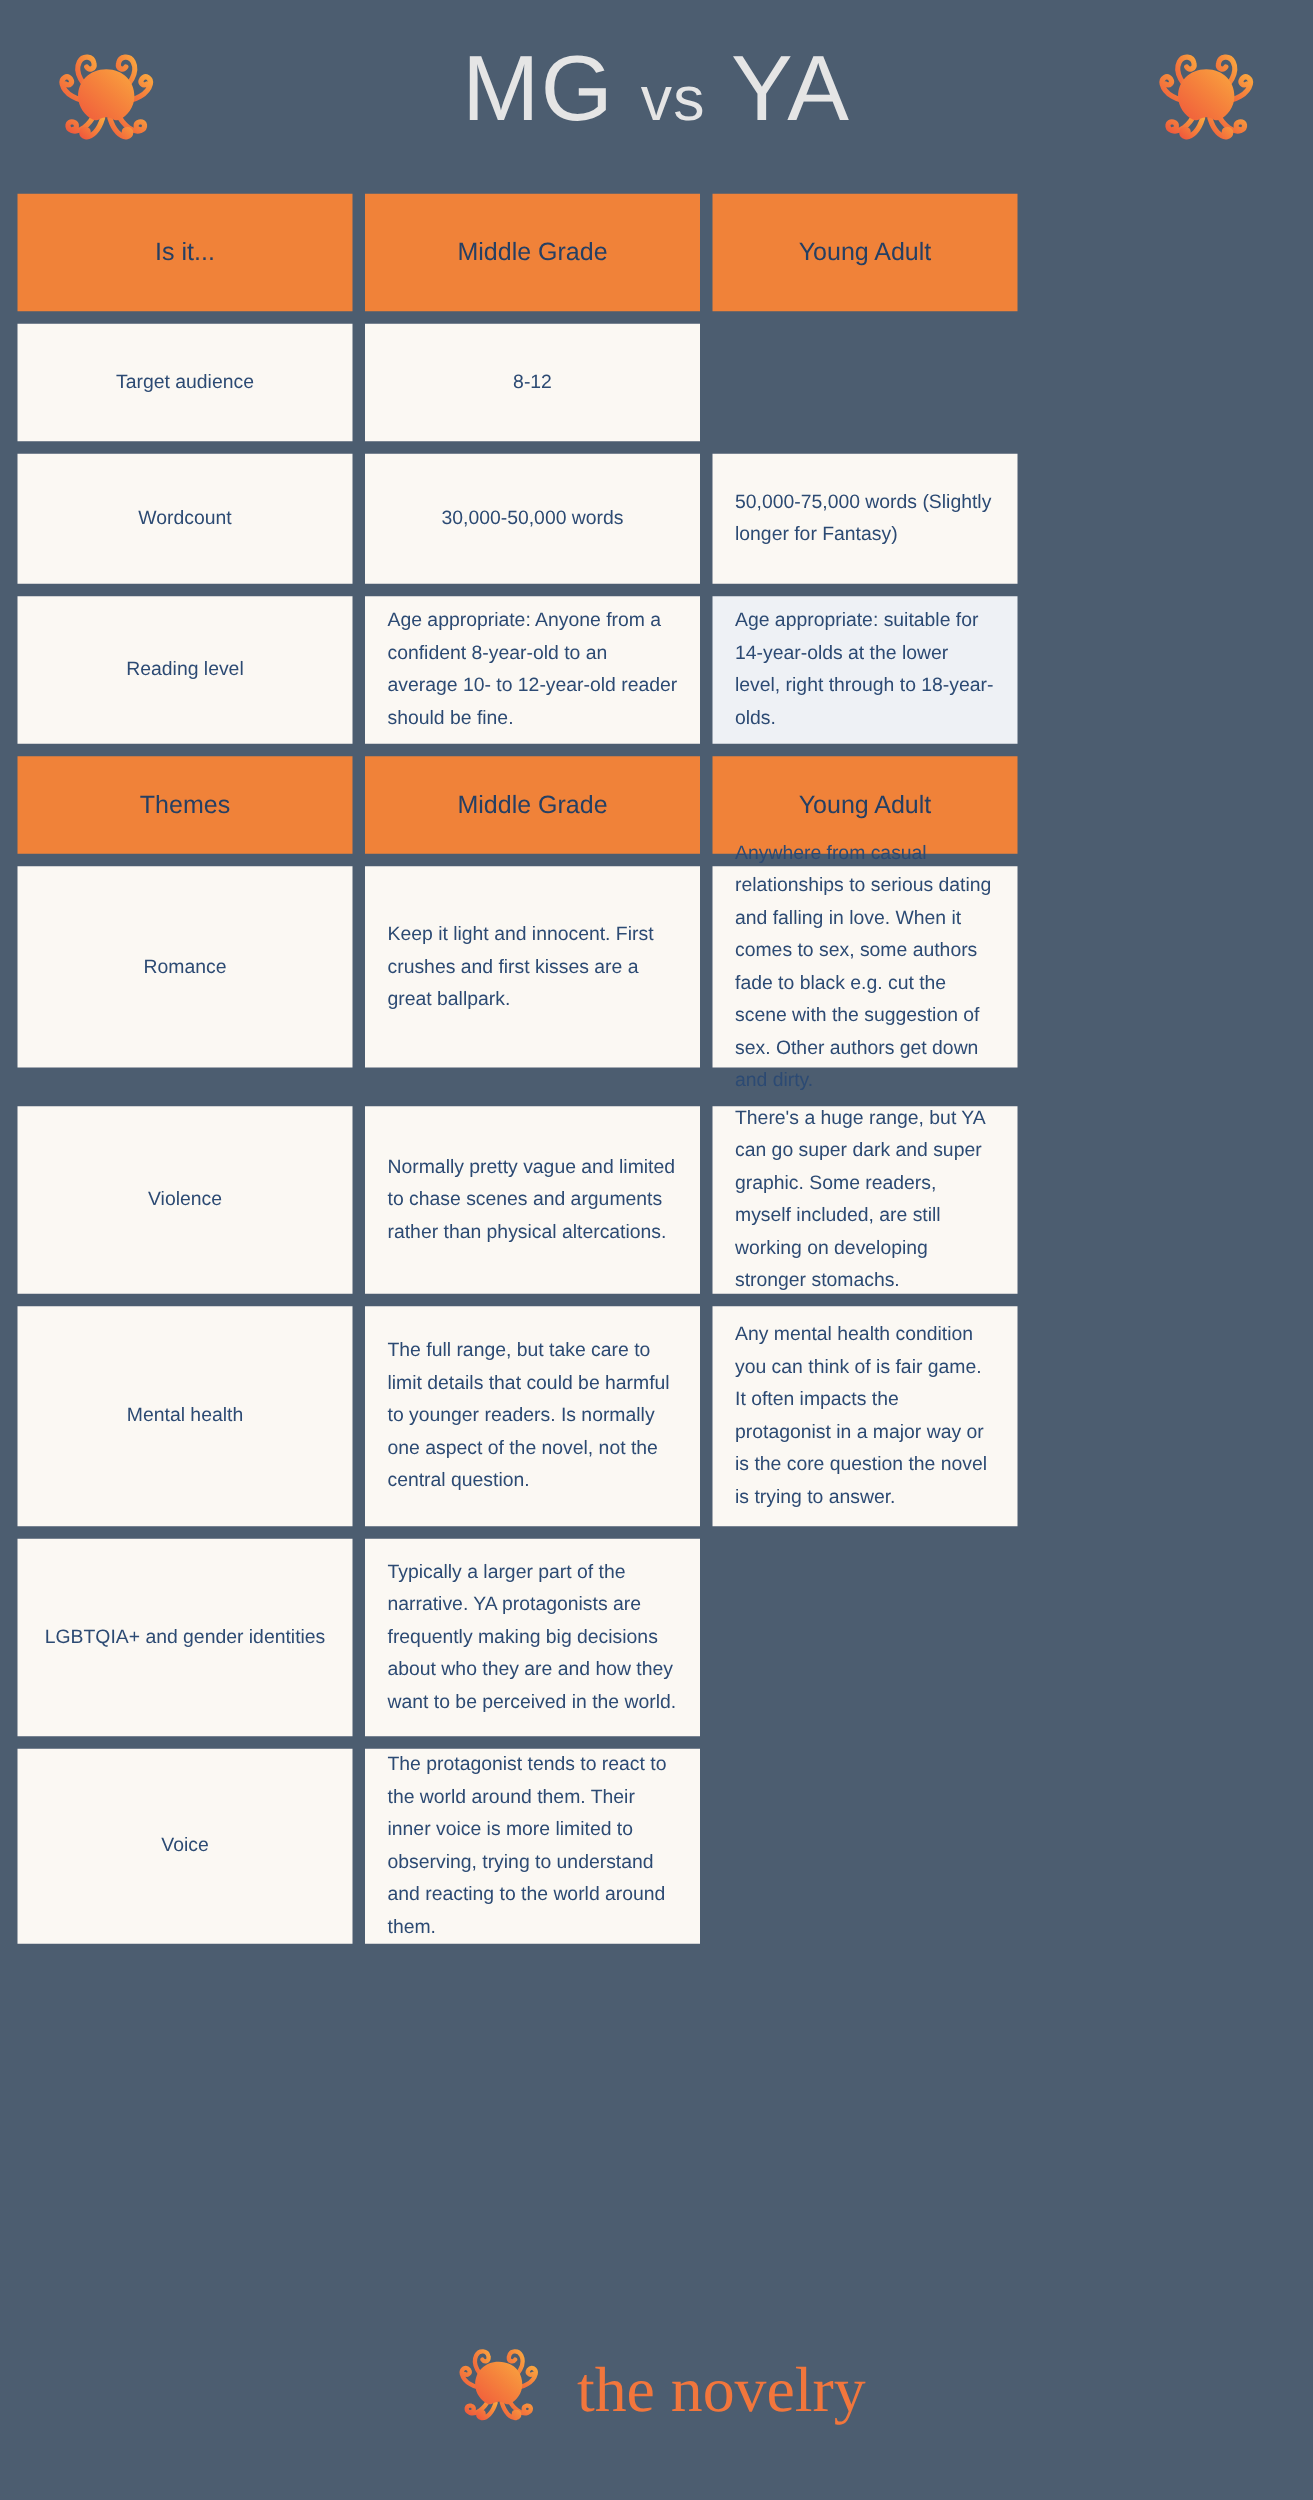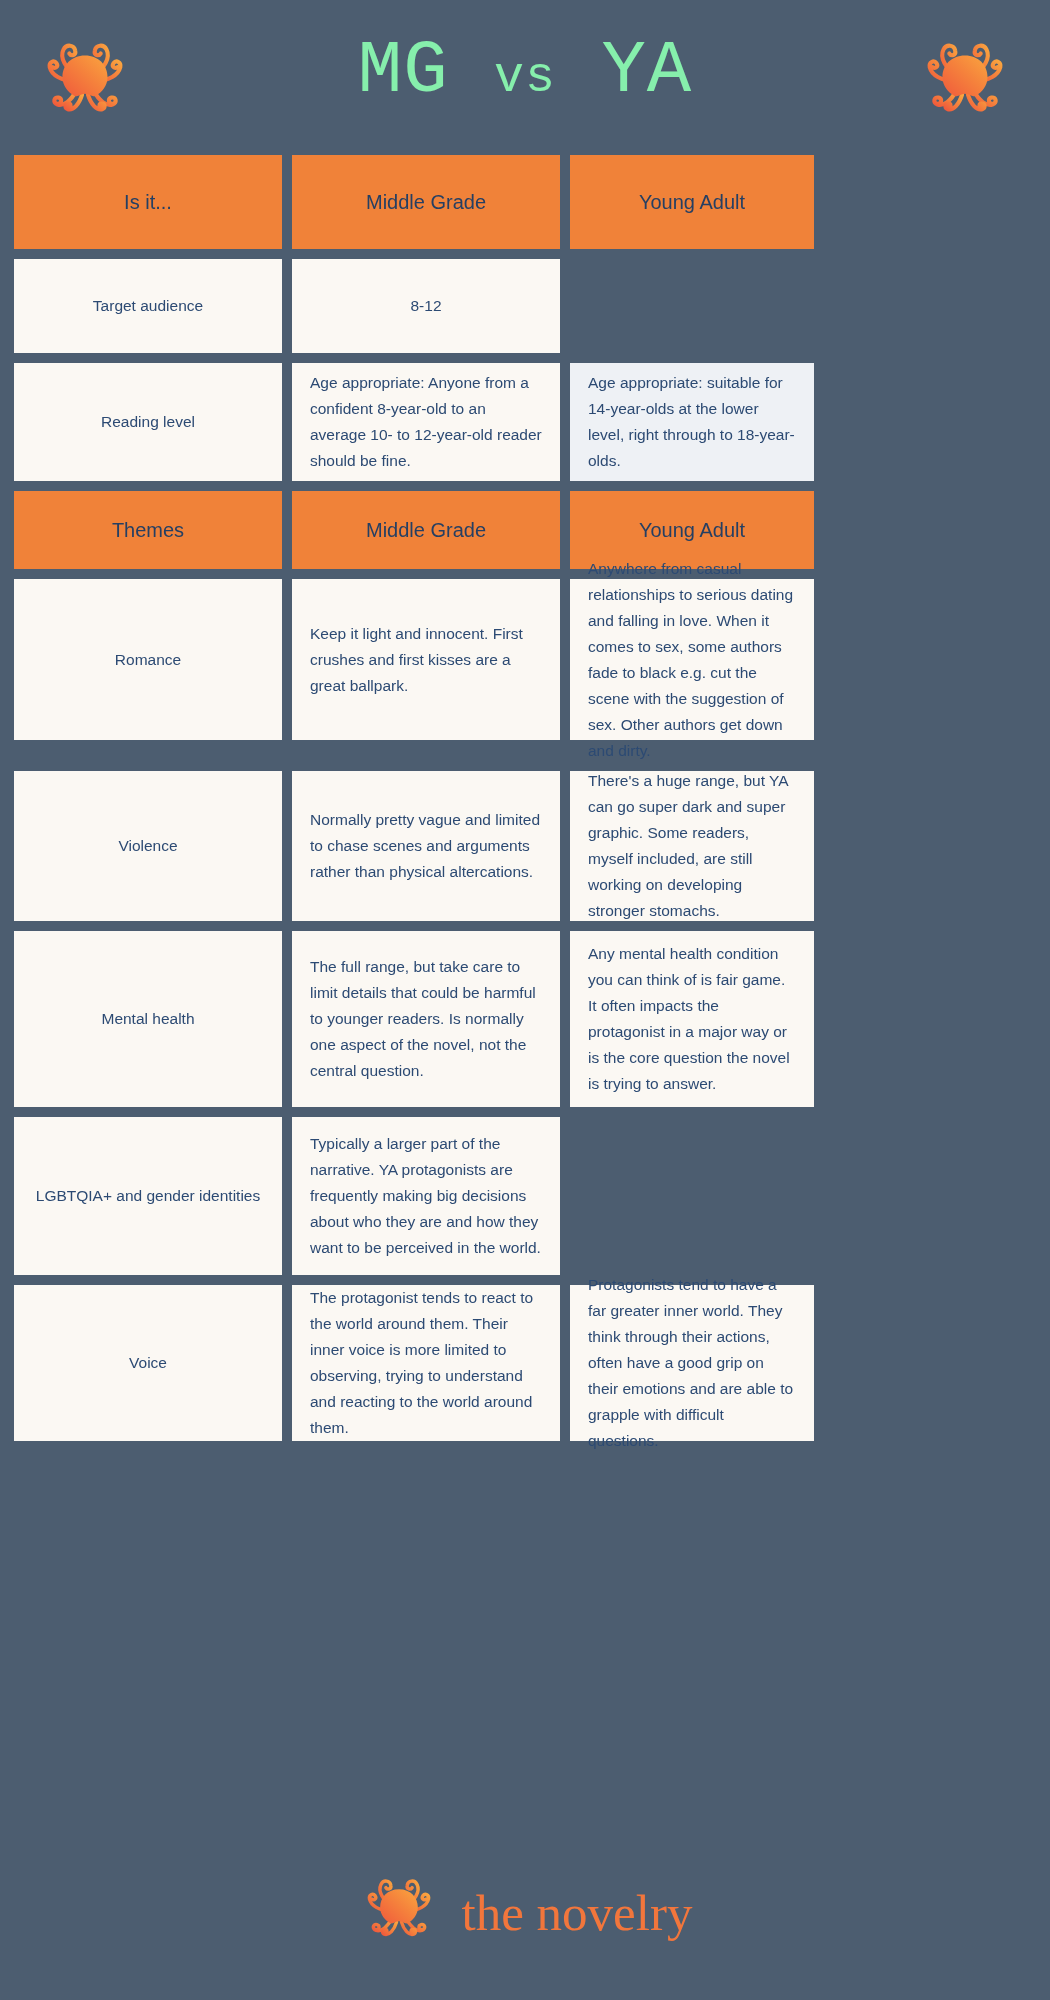--- a/index.html
+++ b/index.html
@@ -21,25 +21,25 @@
   .header {
     position: relative;
     height: 155px;
     display: flex;
     align-items: center;
     justify-content: center;
   }
   .octo-left  { position: absolute; left: 36px;  top: 30px; }
   .octo-right { position: absolute; right: 36px; top: 30px; }
   .title {
-    font-family: Liberation Mono, monospace;
+    font-family: Liberation Sans, sans-serif;
     font-size: 74px;
     line-height: 74px;
     letter-spacing: 1px;
-    color: #86efac;
+    color: #e5e5e5;
     font-weight: 400;
     text-align: center;
     padding-bottom: 6px;
   }
   .title .small { font-size: 50px; }
 
   
   .table {
     padding: 0 14px;
   }
@@ -169,20 +169,26 @@
       <div class="cell">Is it...</div>
       <div class="cell">Middle Grade</div>
       <div class="cell">Young Adult</div>
     </div>
 
     <div class="row r-audience">
       <div class="cell">Target audience</div>
       <div class="cell">8-12</div>
     </div>
 
+    <div class="row r-wordcount">
+      <div class="cell">Wordcount</div>
+      <div class="cell">30,000-50,000 words</div>
+      <div class="cell">50,000-75,000 words
+(Slightly longer for Fantasy)</div>
+    </div>
 
     <div class="row r-reading">
       <div class="cell">Reading level</div>
       <div class="cell">Age appropriate: Anyone from a confident 8-year-old to an average 10- to 12-year-old reader should be fine.</div>
       <div class="cell tint">Age appropriate: suitable for 14-year-olds at the lower level, right through to 18-year-olds.</div>
     </div>
 
     <div class="row head h-themes">
       <div class="cell">Themes</div>
       <div class="cell">Middle Grade</div>
@@ -208,21 +214,20 @@
     </div>
 
     <div class="row r-lgbtq">
       <div class="cell">LGBTQIA+ and gender identities</div>
       <div class="cell">Typically a larger part of the narrative. YA protagonists are frequently making big decisions about who they are and how they want to be perceived in the world.</div>
     </div>
 
     <div class="row r-voice">
       <div class="cell">Voice</div>
       <div class="cell">The protagonist tends to react to the world around them. Their inner voice is more limited to observing, trying to understand and reacting to the world around them.</div>
-      <div class="cell">Protagonists tend to have a far greater inner world. They think through their actions, often have a good grip on their emotions and are able to grapple with difficult questions.</div>
     </div>
   </div>
 
   <div class="footer">
     <span>
       <svg width="82" height="82" viewBox="0 0 100 100" aria-hidden="true">
         <defs>
           <linearGradient id="og3" x1="0" y1="1" x2="1" y2="0">
             <stop offset="0%" stop-color="#f05a3c"></stop>
             <stop offset="55%" stop-color="#f5833c"></stop>

